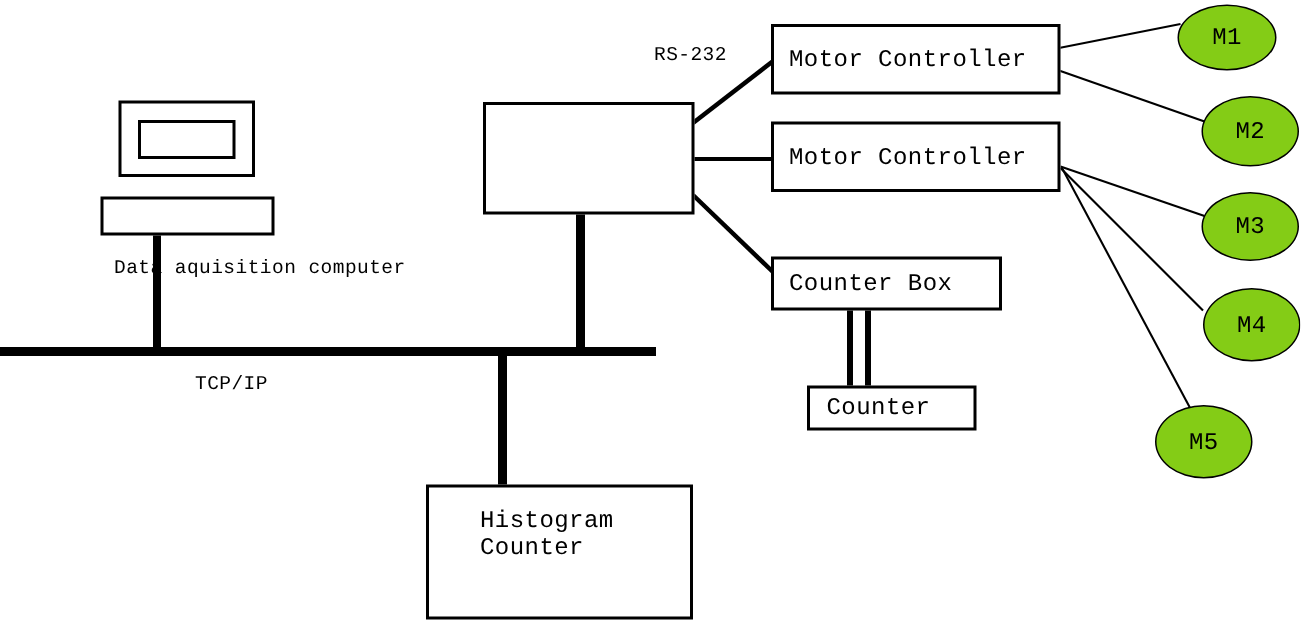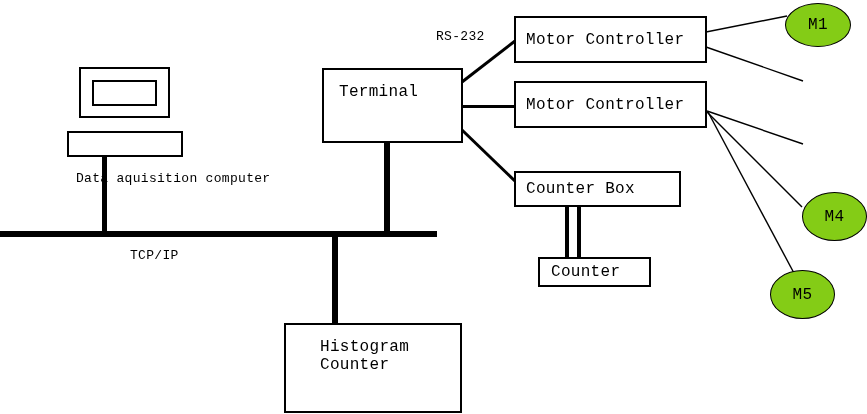--- a/index.html
+++ b/index.html
@@ -87,45 +87,50 @@
   <div class="icon-rect" style="left:79px; top:67px; width:91px; height:51px;"></div>
   <div class="icon-rect" style="left:92px; top:80px; width:65px; height:26px;"></div>
   <div class="icon-rect" style="left:67px; top:131px; width:116px; height:26px;"></div>
   <div class="label" style="left:76px; top:170px;">Data aquisition computer</div>
 
   <div class="label" style="left:130px; top:247px;">TCP/IP</div>
 
   <div class="label" style="left:436px; top:28px;">RS-232</div>
 
   <div class="box two-line" style="left:322px; top:68px; width:141px; height:75px; padding:13px 0 0 15px;">
-    <div>Terminal</div>
   </div>
 
   <div class="box vcenter" style="left:514px; top:16px; width:193px; height:47px; padding-left:10px;">
     <span>Motor Controller</span>
   </div>
   <div class="box vcenter" style="left:514px; top:81px; width:193px; height:47px; padding-left:10px;">
     <span>Motor Controller</span>
   </div>
 
-  <div class="box vcenter" style="left:514px; top:171px; width:167px; height:36px; padding-left:10px;">
+  <div class="box vcenter" style="left:514px; top:171px; width:154px; height:36px; padding-left:10px;">
     <span>Counter Box</span>
   </div>
   <div class="box vcenter" style="left:514px; top:257px; width:113px; height:30px; padding-left:11px;margin-left:24px;">
     <span>Counter</span>
   </div>
 
   <div class="box two-line" style="left:284px; top:323px; width:178px; height:90px; padding:13px 0 0 34px;">
     <div>Histogram</div>
     <div>Counter</div>
   </div>
 
   <div class="motor" style="left:785px; top:3px; width:66px; height:44px;">
     <span>M1</span>
   </div>
+  <div class="motor" style="left:801px; top:64px; width:65px; height:47px;">
+    <span>M2</span>
+  </div>
+  <div class="motor" style="left:801px; top:128px; width:65px; height:46px;">
+    <span>M3</span>
+  </div>
   <div class="motor" style="left:802px; top:192px; width:65px; height:49px;">
     <span>M4</span>
   </div>
   <div class="motor" style="left:770px; top:270px; width:65px; height:49px;">
     <span>M5</span>
   </div>
 
 </div>
 
 </body></html>

